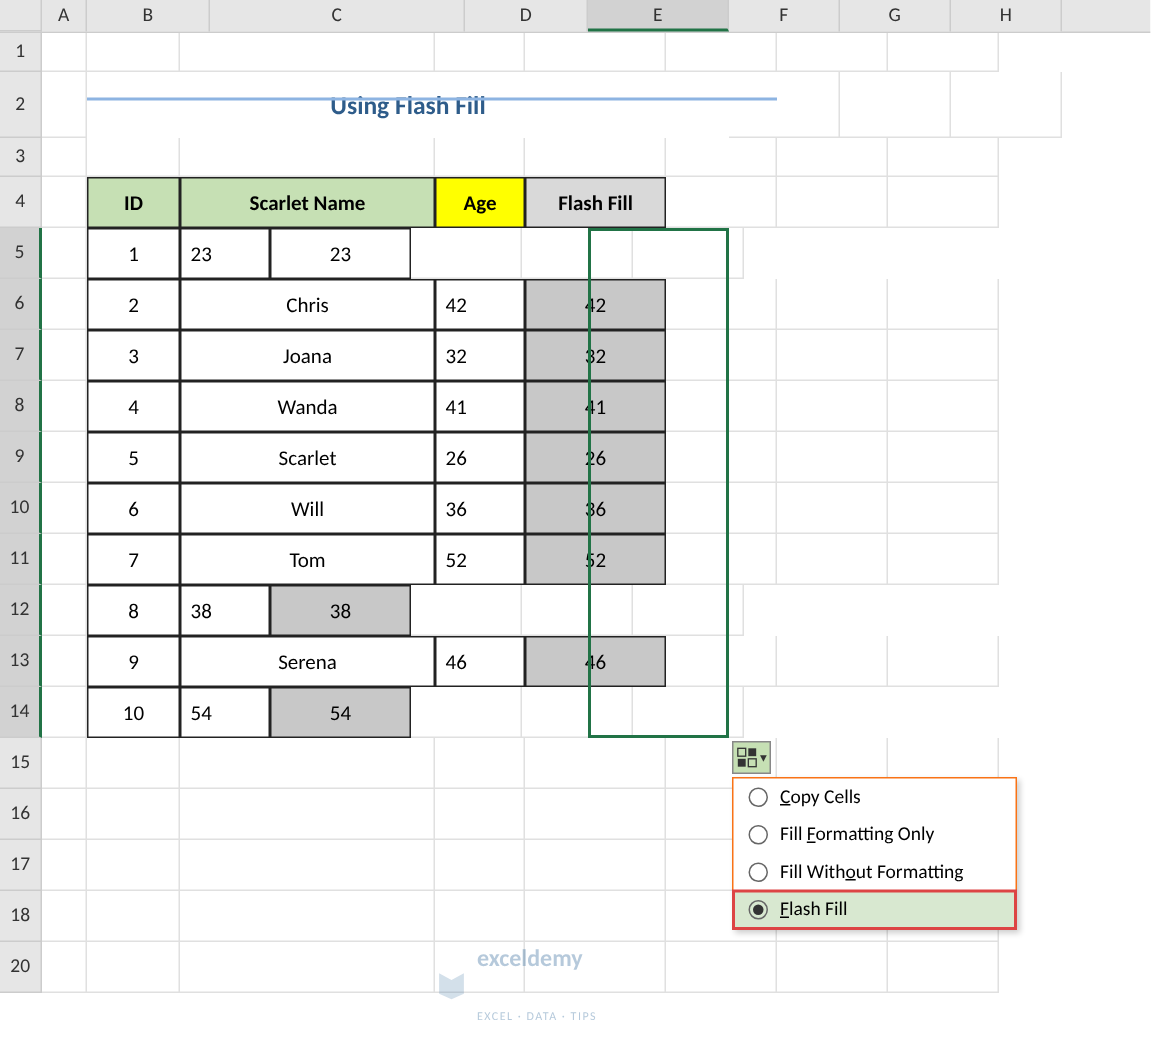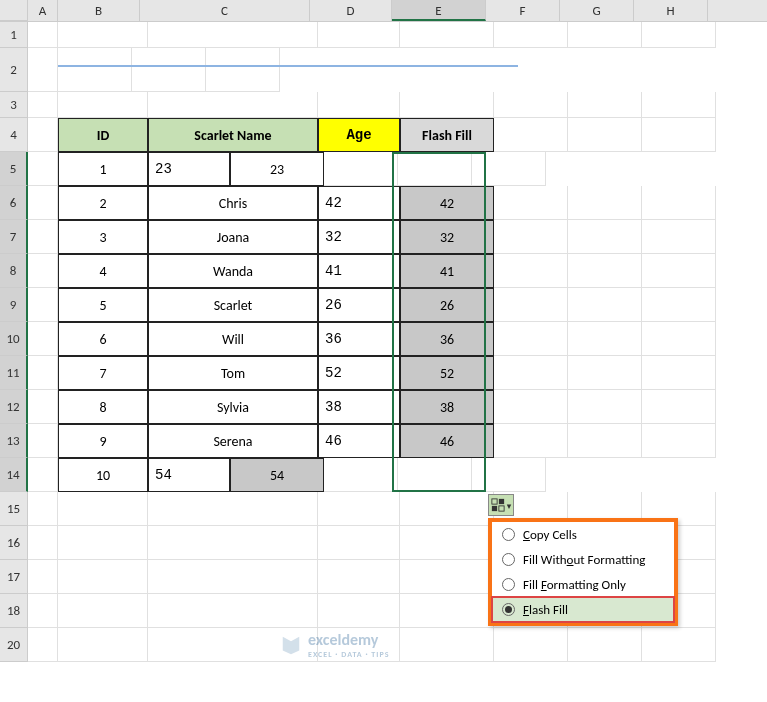--- a/index.html
+++ b/index.html
@@ -25,23 +25,23 @@
     .row { display: flex; height: 34px; }
     .row.short { height: 26px; }
     .row.tall { height: 44px; }
     .row-header { width: 28px; text-align: center; line-height: 34px; color: #333; background: #e6e6e6; border-right: 1px solid #ccc; border-bottom: 1px solid #ccc; font-size: 13px; }
     .row.short .row-header { line-height: 26px; }
     .row.tall .row-header { line-height: 44px; }
     .row-header.selected { background: #d2d2d2; border-right: 2px solid #217346; }
     
     .cell { border-right: 1px solid #e0e0e0; border-bottom: 1px solid #e0e0e0; display: flex; align-items: center; padding: 0 4px; }
     .c-A { width: 30px; }
-    .c-B { width: 90px; }
+    .c-B { width: 62px; }
     .c-C { width: 170px; }
-    .c-D { width: 82px; font-family: Liberation Mono, monospace; }
+    .c-D { width: 60px; }
     .c-E { width: 94px; }
     .c-F { width: 74px; }
     .c-G { width: 74px; }
     .c-H { width: 74px; }
     
     .title-cell { font-size: 17px; font-weight: bold; color: #2e5c8a; justify-content: center; border: none; }
     .title-underline { position: absolute; left: 58px; top: 65px; width: 460px; height: 2px; background: #8db4e2; }
     
     .table-header { font-weight: bold; text-align: center; justify-content: center; border: 1px solid #222; }
     .th-id, .th-name { background: #c6e0b4; }
@@ -51,29 +51,29 @@
     .table-cell { border: 1px solid #222; justify-content: center; }
     .table-cell.left { justify-content: flex-start; padding-left: 6px; }
     .flash-filled { background: #c8c8c8; }
     
     .selection-border { position: absolute; border: 2px solid #217346; pointer-events: none; }
     
     .autofill-btn { position: absolute; width: 26px; height: 22px; background: #c6e0b4; border: 1px solid #888; display: flex; align-items: center; justify-content: center; cursor: pointer; }
     .autofill-btn svg { width: 14px; height: 14px; }
     .autofill-caret { font-size: 9px; color: #333; margin-left: 2px; }
     
-    .autofill-menu { position: absolute; background: #fff; border: 4px solid #f97316; box-shadow: 2px 2px 4px rgba(0,0,0,0.2); font-size: 13px; min-width: 190px; }
+    .autofill-menu { position: absolute; background: #fff; border: 1px solid #f97316; box-shadow: 2px 2px 4px rgba(0,0,0,0.2); font-size: 13px; min-width: 190px; }
     .menu-item { display: flex; align-items: center; padding: 5px 10px; cursor: pointer; }
     .radio { width: 13px; height: 13px; border: 1px solid #666; border-radius: 50%; margin-right: 8px; display: flex; align-items: center; justify-content: center; }
     .radio.checked::after { content: ''; width: 7px; height: 7px; background: #333; border-radius: 50%; display: block; }
     .menu-item.flash-selected { outline: 2px solid #d44; outline-offset: -1px; background: #d8e8d0; }
     .underline-letter { text-decoration: underline; }
     
-    .watermark { position: absolute; left: 280px; top: 630px; display: flex; align-items: center; gap: 6px; opacity: 0.4; color: #4a7ba6; font-size: 16px; font-weight: bold; pointer-events: none; }
-    .watermark-sub { font-size: 8px; letter-spacing: 1px; display: block; font-weight: bold; }
+    .watermark { position: absolute; left: 290px; top: 630px; display: flex; align-items: center; gap: 6px; opacity: 0.4; color: #4a7ba6; font-size: 16px; font-weight: bold; pointer-events: none; }
+    .watermark-sub { font-size: 8px; letter-spacing: 1px; display: block; font-weight: normal; margin-top: 24px; }
     .watermark svg { width: 22px; height: 22px; }
   </style>
 </head>
 <body>
 
 <div class="grid">
 
   <div class="col-headers">
     <div class="corner"></div>
     <div class="col-header ch-A">A</div>
@@ -95,20 +95,21 @@
       <div class="cell c-D"></div>
       <div class="cell c-E"></div>
       <div class="cell c-F"></div>
       <div class="cell c-G"></div>
       <div class="cell c-H"></div>
     </div>
 
     <div class="row tall">
       <div class="row-header">2</div>
       <div class="cell c-A"></div>
+      <div class="cell title-cell" style="width:428px">Using Flash Fill</div>
       <div class="cell c-F"></div>
       <div class="cell c-G"></div>
       <div class="cell c-H"></div>
     </div>
     <div class="title-underline"></div>
 
     <div class="row short">
       <div class="row-header">3</div>
       <div class="cell c-A"></div>
       <div class="cell c-B"></div>
@@ -206,21 +207,20 @@
           <div class="cell c-D table-cell left">52</div>
           <div class="cell c-E table-cell flash-filled">52</div>
           <div class="cell c-F"></div>
           <div class="cell c-G"></div>
           <div class="cell c-H"></div>
         </div>
         <div class="row">
           <div class="row-header selected">12</div>
           <div class="cell c-A"></div>
           <div class="cell c-B table-cell">8</div>
-          <div class="cell c-C table-cell">Sylvia</div>
           <div class="cell c-D table-cell left">38</div>
           <div class="cell c-E table-cell flash-filled">38</div>
           <div class="cell c-F"></div>
           <div class="cell c-G"></div>
           <div class="cell c-H"></div>
         </div>
         <div class="row">
           <div class="row-header selected">13</div>
           <div class="cell c-A"></div>
           <div class="cell c-B table-cell">9</div>
@@ -312,25 +312,25 @@
     <span class="autofill-caret">▾</span>
   </div>
 
   <div class="autofill-menu" style="left:488px; top:518px;">
     <div class="menu-item">
       <span class="radio"></span>
       <span><span class="underline-letter">C</span>opy Cells</span>
     </div>
     <div class="menu-item">
       <span class="radio"></span>
-      <span>Fill With<span class="underline-letter">o</span>ut Formatting</span>
+      <span>Fill <span class="underline-letter">F</span>ormatting Only</span>
     </div>
     <div class="menu-item">
       <span class="radio"></span>
-      <span>Fill <span class="underline-letter">F</span>ormatting Only</span>
+      <span>Fill With<span class="underline-letter">o</span>ut Formatting</span>
     </div>
     <div class="menu-item flash-selected">
       <span class="radio checked"></span>
       <span><span class="underline-letter">F</span>lash Fill</span>
     </div>
   </div>
 
 </div>
 
 <div class="watermark">

